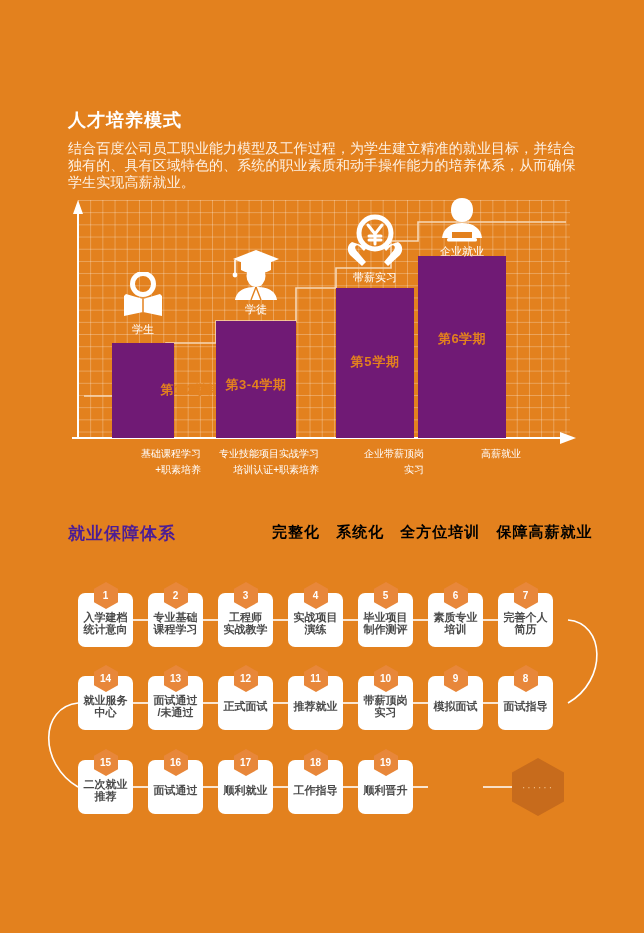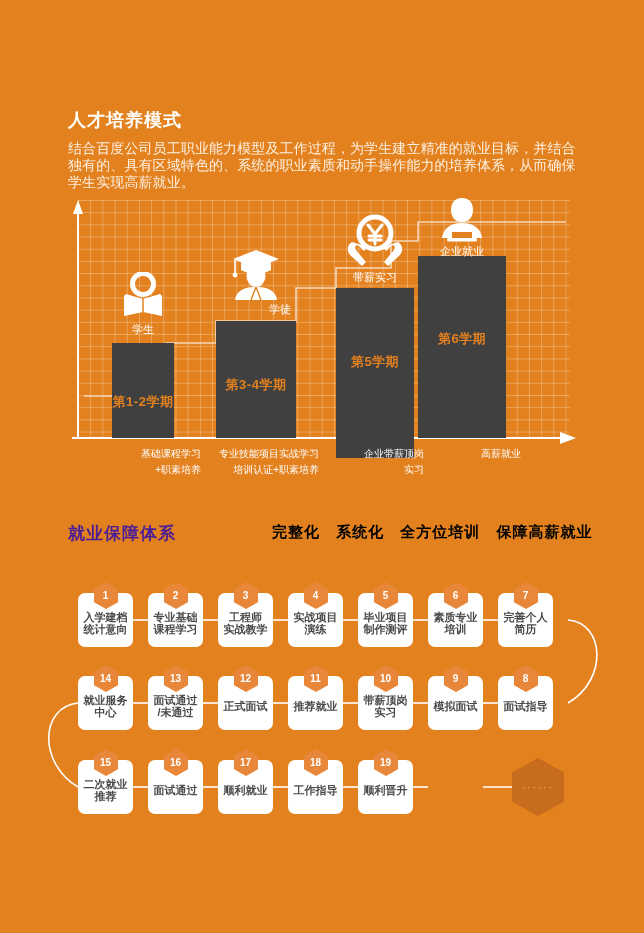--- a/index.html
+++ b/index.html
@@ -33,21 +33,21 @@
     position:absolute;left:12px;top:4px;width:492px;height:238px;
     background-image:
       linear-gradient(to right, rgba(255,255,255,.28) 1px, transparent 1px),
       linear-gradient(to bottom, rgba(255,255,255,.28) 1px, transparent 1px);
     background-size:12.2px 12.2px;
     background-position:0 0;
   }
   .axis-svg{position:absolute;left:0;top:0;width:512px;height:250px;}
 
   .bar{
-    position:absolute;background:#404040;
+    position:absolute;background:#701a75;
   }
   .bar-label{
     position:absolute;width:100%;text-align:center;
     color:#E3811E;font-weight:bold;font-size:13px;
     letter-spacing:.5px;
   }
   .icon-wrap{position:absolute;}
   .icon-cap{
     position:absolute;width:100%;text-align:center;
     color:#ffffff;font-size:11px;
@@ -117,21 +117,21 @@
       <line x1="12" y1="16" x2="12" y2="243" stroke="#ffffff" stroke-width="2"></line>
       <polygon points="12,4 7,18 17,18" fill="#ffffff"></polygon>
 
       <line x1="6" y1="242" x2="498" y2="242" stroke="#ffffff" stroke-width="2"></line>
       <polygon points="510,242 494,236 494,248" fill="#ffffff"></polygon>
 
       <polyline points="18,200 48,200 48,180 100,180 100,147 150,147 150,125 230,125 230,92 270,92 270,72 325,72 325,45 352,45 352,26 500,26" fill="none" stroke="#f6d8b7" stroke-width="1.6"></polyline>
     </svg>
 
     <div class="bar" style="left:46px;top:147px;width:62px;height:95px;">
-      <div class="bar-label" style="top:50px;">第1-2学期</div>
+      <div class="bar-label" style="top:38px;padding-left:48px;">第1-2学期</div>
     </div>
     <div class="icon-wrap" style="left:46px;top:76px;width:62px;height:62px;">
       <svg viewBox="0 0 62 48" width="62" height="48">
         <circle cx="31" cy="12" r="10.5" fill="none" stroke="#fff" stroke-width="5"></circle>
         <path d="M31 27 L14 22 L12 24 L12 44 L31 40 L50 44 L50 24 L48 22 Z" fill="#fff"></path>
         <path d="M31 27 L31 40" stroke="#E3811E" stroke-width="1.5"></path>
       </svg>
       <div class="icon-cap" style="top:50px;">学生</div>
     </div>
 
@@ -141,24 +141,24 @@
     <div class="icon-wrap" style="left:155px;top:52px;width:70px;height:66px;">
       <svg viewBox="0 0 70 52" width="70" height="52">
         <path d="M35 2 L12 11 L35 20 L58 11 Z" fill="#fff"></path>
         <path d="M20 14 L20 22 Q35 30 50 22 L50 14" fill="#fff"></path>
         <path d="M14 12 L14 25" stroke="#fff" stroke-width="1.6"></path>
         <circle cx="14" cy="27" r="2.4" fill="#fff"></circle>
         <ellipse cx="35" cy="28" rx="9.5" ry="11" fill="#fff"></ellipse>
         <path d="M35 39 C20 39 15 45 14 52 L56 52 C55 45 50 39 35 39 Z" fill="#fff"></path>
         <path d="M35 39 L30 52 M35 39 L40 52" stroke="#E3811E" stroke-width="1.4"></path>
       </svg>
-      <div class="icon-cap" style="top:54px;text-align:right;">学徒</div>
-    </div>
-
-    <div class="bar" style="left:270px;top:92px;width:78px;height:170px;">
+      <div class="icon-cap" style="top:54px;">学徒</div>
+    </div>
+
+    <div class="bar" style="left:270px;top:92px;width:78px;height:150px;font-family:Liberation Mono, monospace;">
       <div class="bar-label" style="top:65px;">第5学期</div>
     </div>
     <div class="icon-wrap" style="left:272px;top:18px;width:74px;height:68px;">
       <svg viewBox="0 0 74 54" width="74" height="54">
         <circle cx="37" cy="19" r="16" fill="none" stroke="#fff" stroke-width="5"></circle>
         <path d="M30 11 L37 20 L44 11 M37 20 L37 30 M31 22 L43 22 M31 26 L43 26" stroke="#fff" stroke-width="3" fill="none" stroke-linecap="round"></path>
         <path d="M14 28 C10 30 8 36 12 41 L24 52 L28 48 L18 36 C16 33 18 30 21 32 L26 37 L29 33 Z" fill="#fff"></path>
         <path d="M60 28 C64 30 66 36 62 41 L50 52 L46 48 L56 36 C58 33 56 30 53 32 L48 37 L45 33 Z" fill="#fff"></path>
       </svg>
       <div class="icon-cap" style="top:56px;">带薪实习</div>

